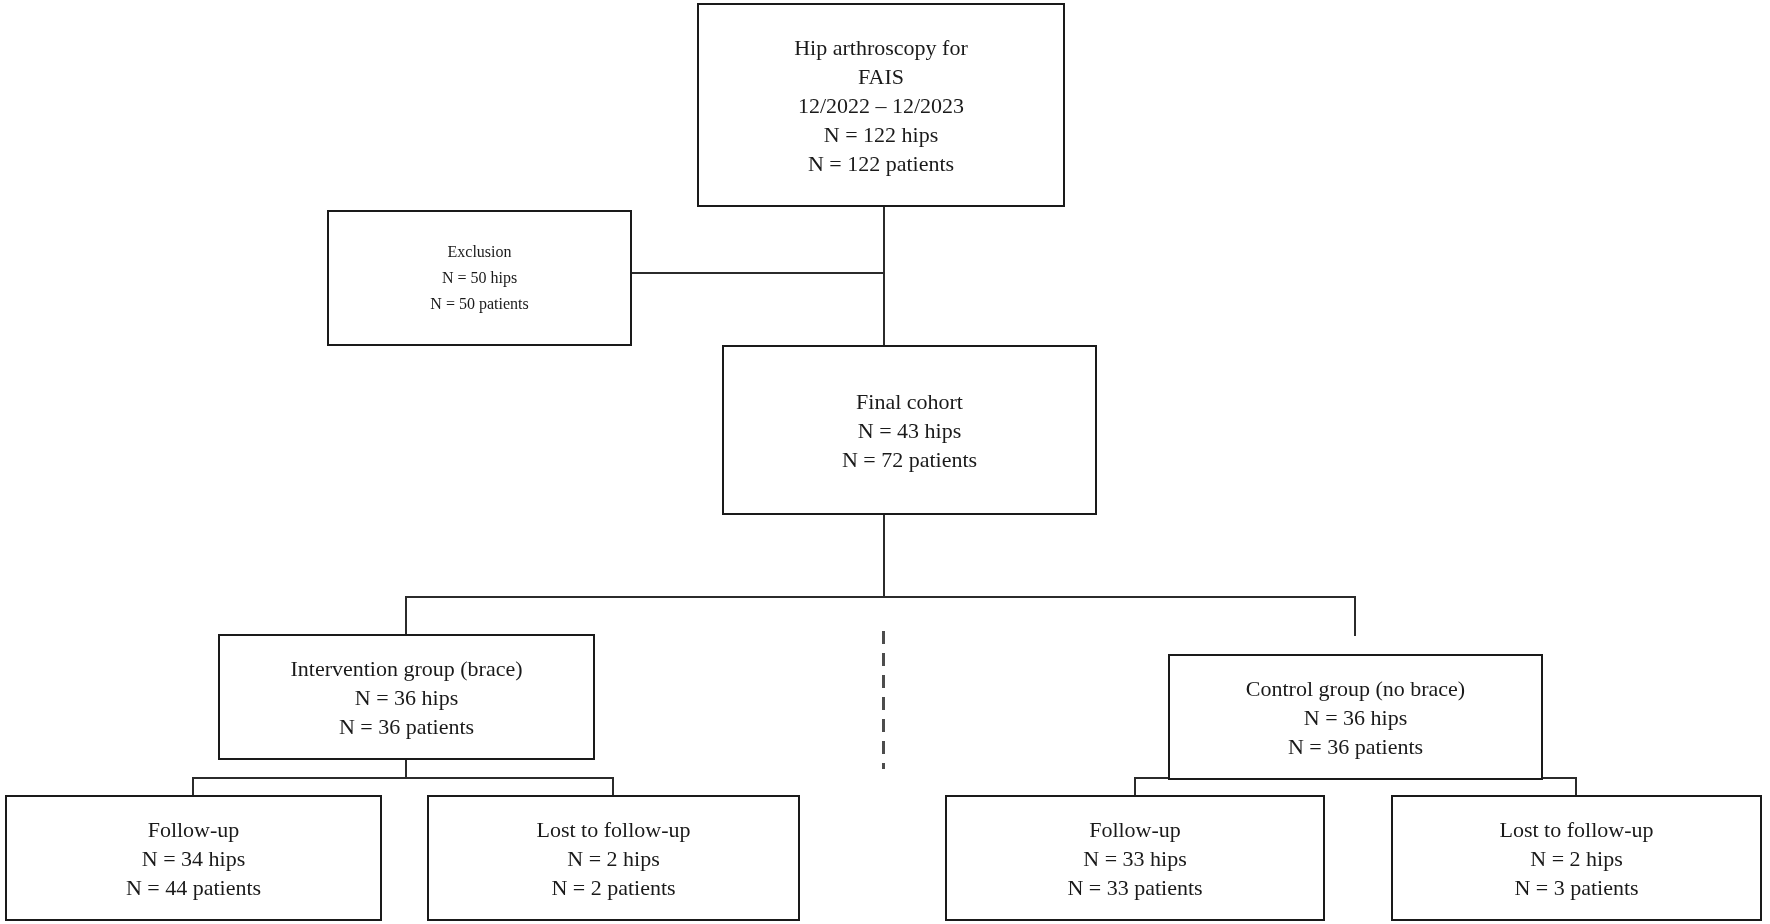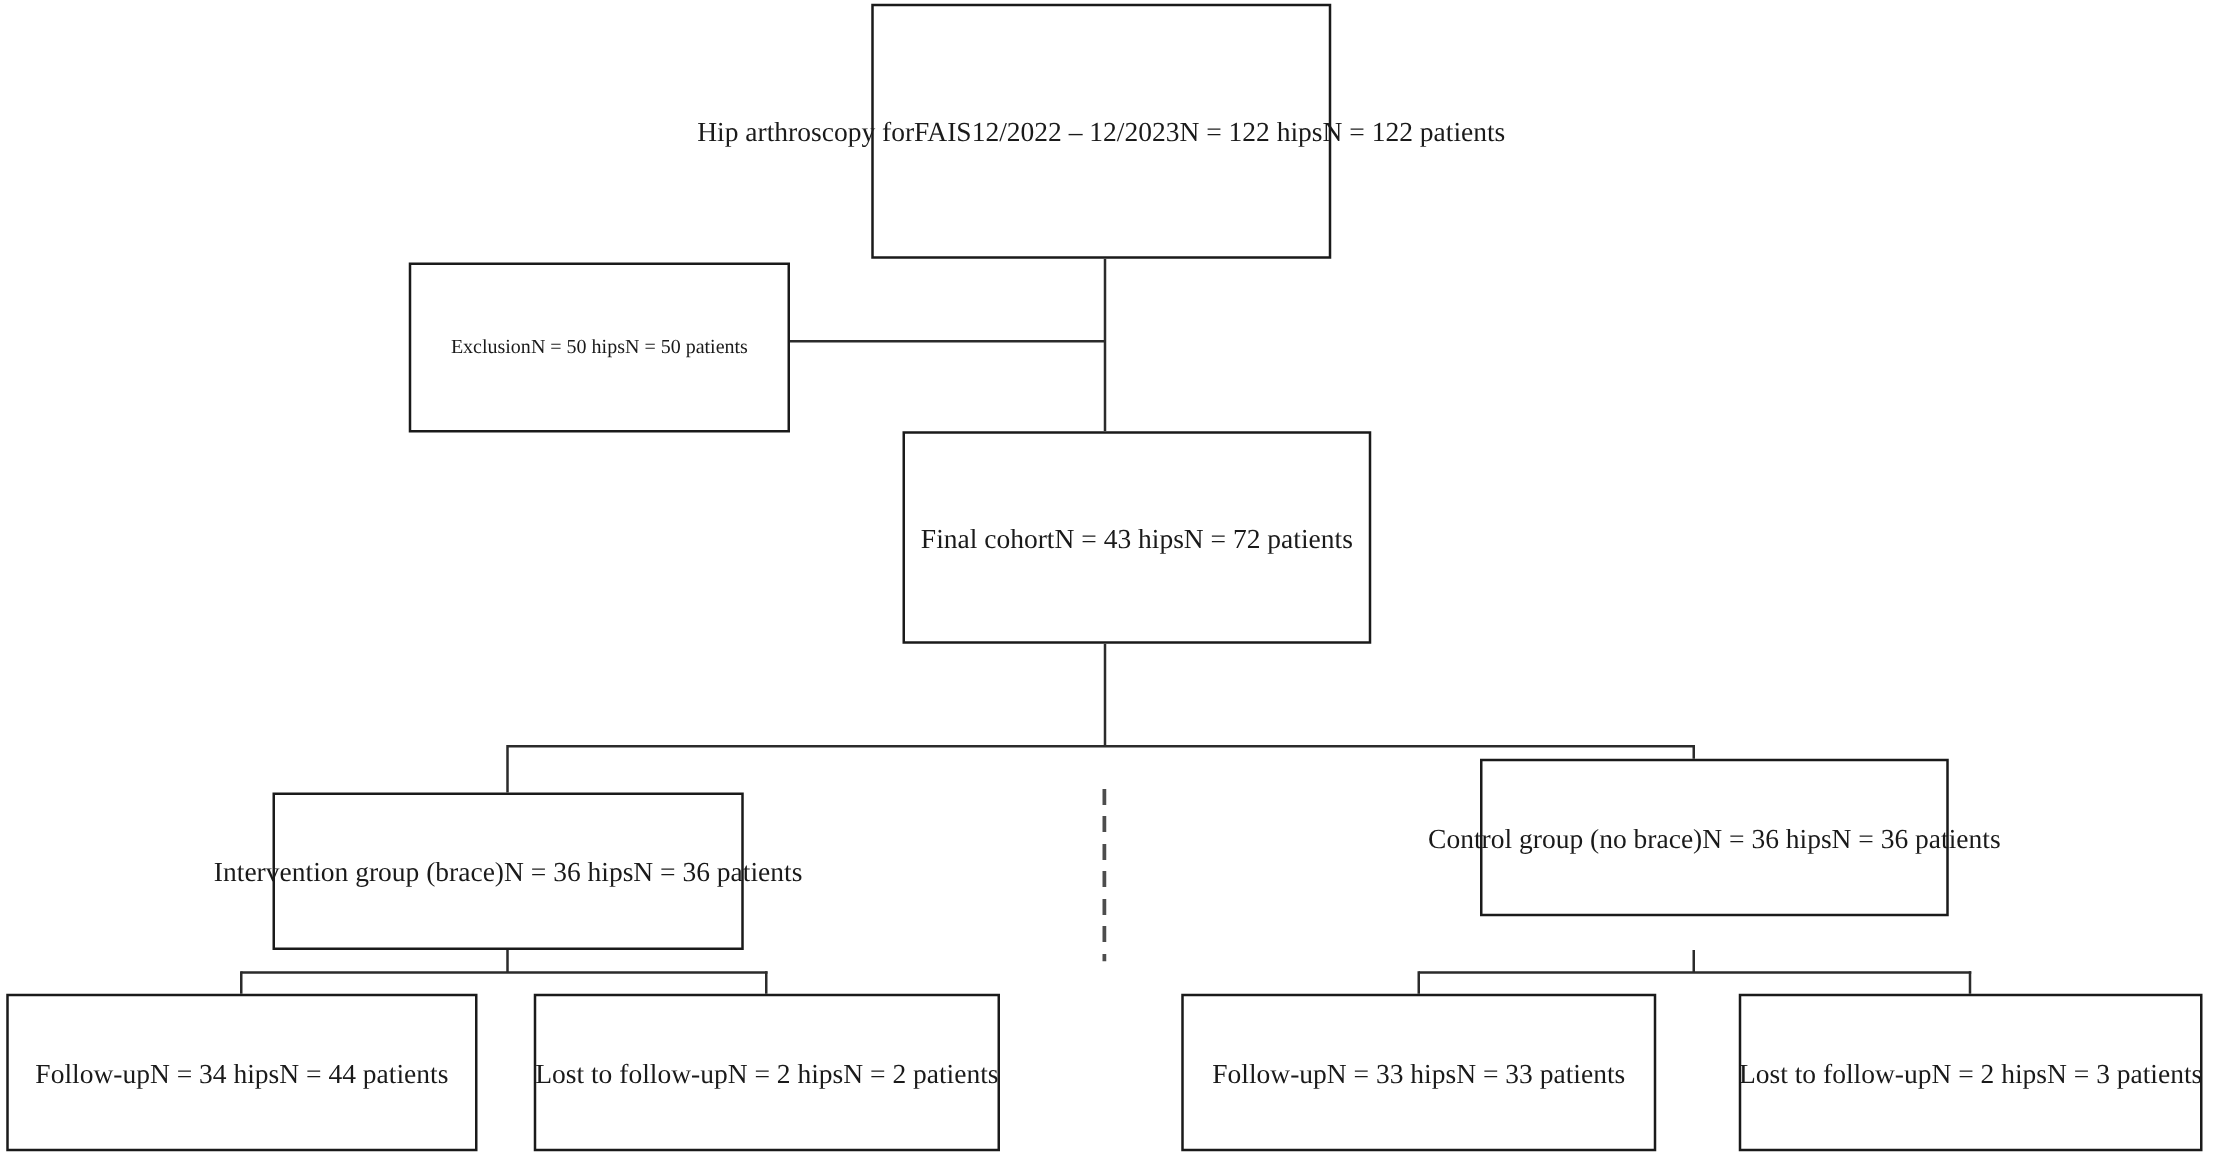--- a/index.html
+++ b/index.html
@@ -15,40 +15,40 @@
     font-family: "Liberation Serif", "DejaVu Serif", serif;
     color: #1a1a1a;
     overflow: hidden;
   }
   .box {
     position: absolute;
     box-sizing: border-box;
     background: #ffffff;
     border: 2px solid #1a1a1a;
     display: flex;
-    flex-direction: row;
+    flex-direction: column;
     justify-content: center;
     align-items: center;
     text-align: center;
     font-size: 22px;
     line-height: 29px;
     z-index: 2;
   }
   .box .ln { white-space: nowrap; }
   .line {
     position: absolute;
     background: #2b2b2b;
     z-index: 1;
   }
   
   #b-enrollment   { left: 697px;  top: 3px;   width: 368px; height: 204px; }
   #b-exclusion    { left: 327px;  top: 210px; width: 305px; height: 136px; font-size: 16px; line-height: 26px; }
   #b-final        { left: 722px;  top: 345px; width: 375px; height: 170px; }
   #b-intervention { left: 218px;  top: 634px; width: 377px; height: 126px; }
-  #b-control      { left: 1168px; top: 607px; width: 375px; height: 126px; margin-left: 16px; }
+  #b-control      { left: 1168px; top: 654px; width: 375px; height: 126px; }
   #b-int-fu       { left: 5px;    top: 795px; width: 377px; height: 126px; }
   #b-int-lost     { left: 427px;  top: 795px; width: 373px; height: 126px; }
   #b-ctl-fu       { left: 945px;  top: 795px; width: 380px; height: 126px; }
   #b-ctl-lost     { left: 1391px; top: 795px; width: 371px; height: 126px; }
   
   #c-top-stem     { left: 883px;  top: 207px; width: 2px;   height: 138px; }
   #c-exclusion-h  { left: 632px;  top: 272px; width: 252px; height: 2px; }
   #c-final-stem   { left: 883px;  top: 515px; width: 2px;   height: 82px; }
   #c-split-h      { left: 406px;  top: 596px; width: 950px; height: 2px; }
   #c-split-ldrop  { left: 405px;  top: 596px; width: 2px;   height: 40px; }

